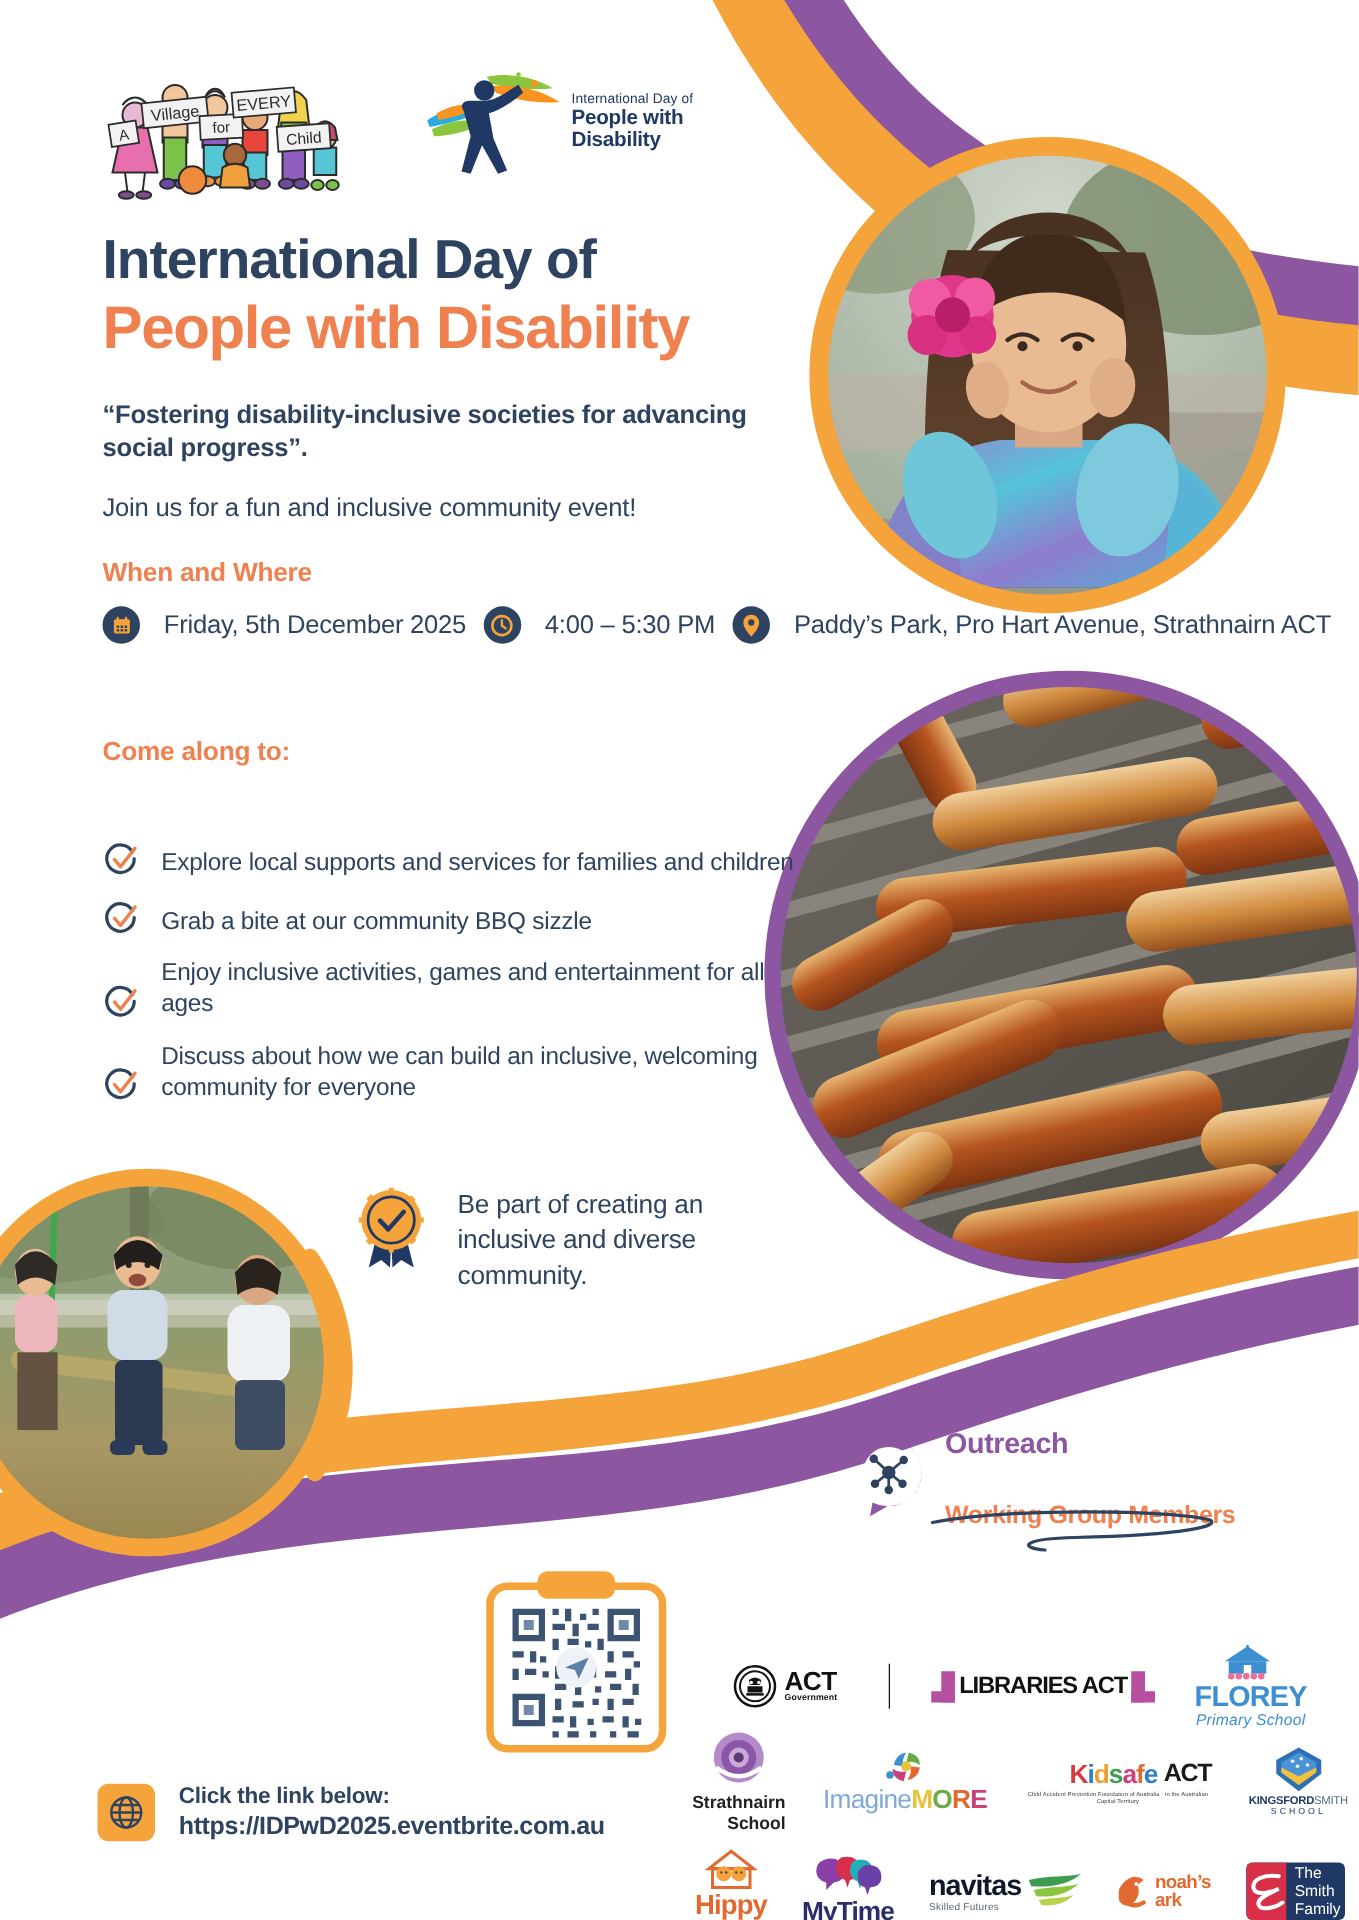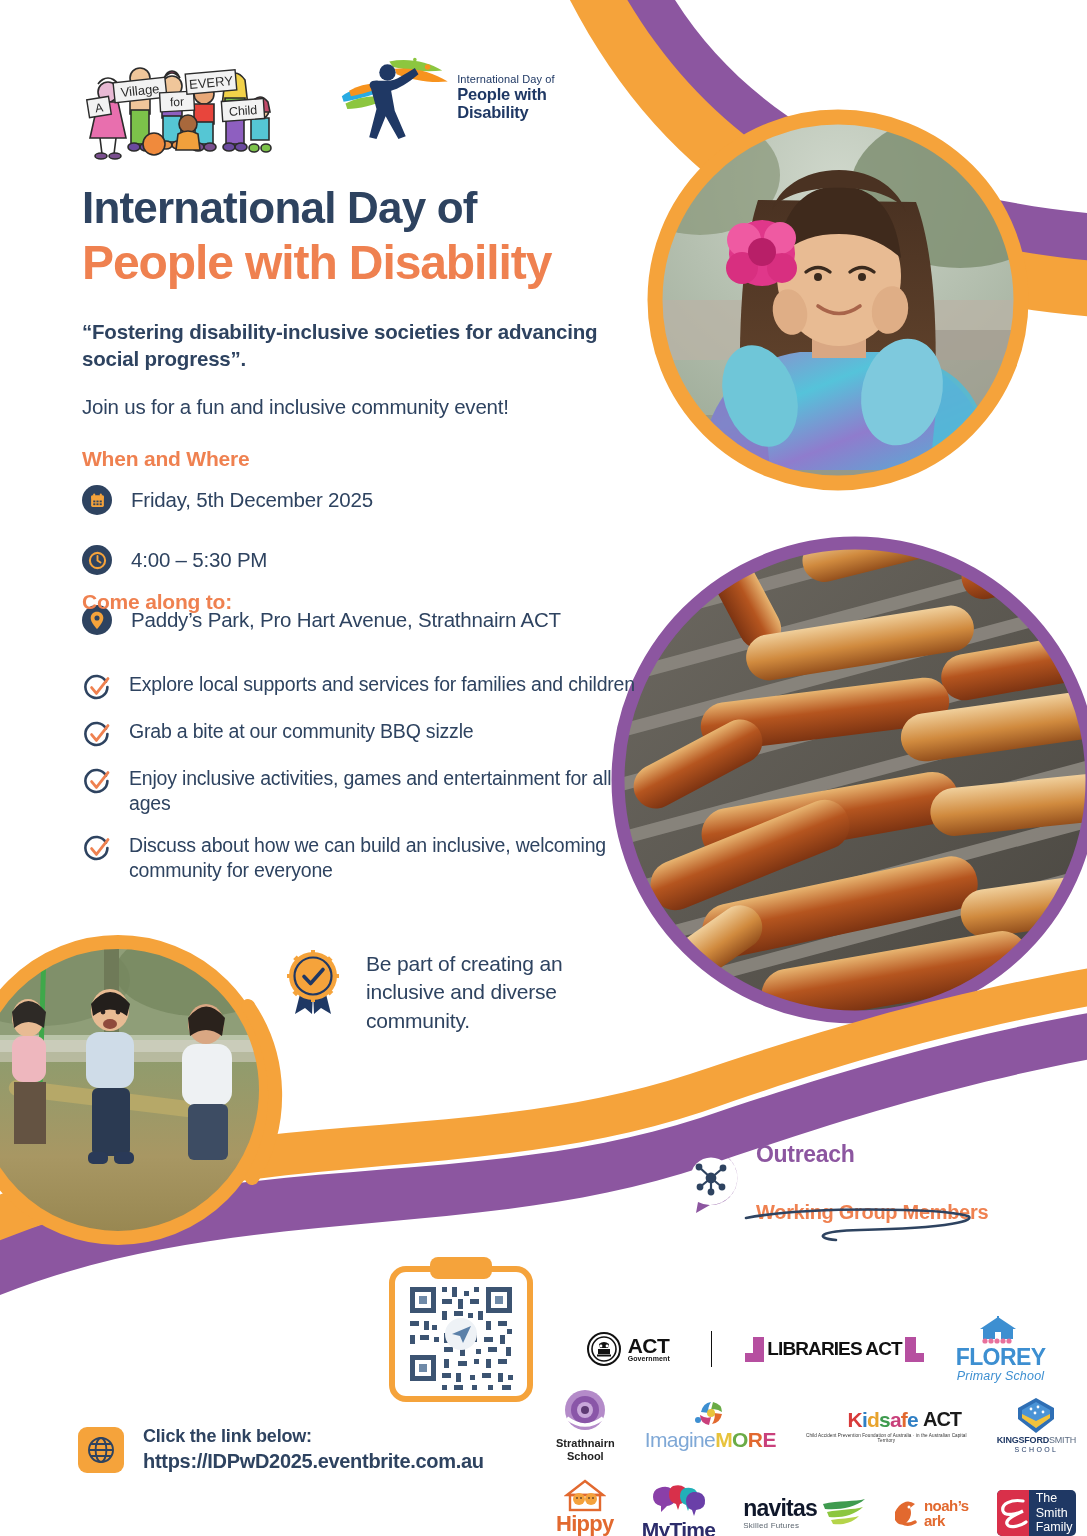--- a/index.html
+++ b/index.html
@@ -33,29 +33,29 @@
   .quote { position: absolute; left: 82px; top: 318px; width: 540px; font-size: 20.5px;
            font-weight: 700; color: #2e4360; line-height: 1.32; letter-spacing: -.2px; }
   .joinus { position: absolute; left: 82px; top: 394px; width: 560px; font-size: 20.5px;
             font-weight: 400; color: #2e4360; line-height: 1.3; letter-spacing: -.2px; }
 
   .sec-head { position: absolute; font-size: 21px; font-weight: 700; color: #ef8150; letter-spacing: -.2px; }
   .sec-when { left: 82px; top: 447px; }
   .sec-come { left: 82px; top: 590px; }
 
   
-  .ww { position: absolute; left: 82px; top: 485px; display: flex; flex-direction: column; gap: 30px; }
+  .ww { position: absolute; left: 82px; top: 485px; display: flex; flex-direction: row; gap: 14px; }
   .ww-row { display: flex; align-items: center; gap: 19px; }
   .ww-ico { width: 30px; height: 30px; border-radius: 50%; background: #2e4360;
             display: flex; align-items: center; justify-content: center; flex: none; }
   .ww-txt { font-size: 20.5px; color: #2e4360; letter-spacing: -.2px; white-space: nowrap; }
 
   
   .bullets { position: absolute; left: 82px; top: 672px; display: flex; flex-direction: column; gap: 16px; width: 560px; }
-  .b-row { display: flex; align-items: flex-start; gap: 17px; }
+  .b-row { display: flex; align-items: flex-end; gap: 17px; }
   .b-ico { width: 30px; height: 30px; flex: none; margin-top: 1px; }
   .b-txt { font-size: 19.5px; color: #2e4360; line-height: 1.3; letter-spacing: -.2px; }
 
   
   .award { position: absolute; left: 282px; top: 950px; display: flex; align-items: flex-start; gap: 22px; }
   .award-ico { width: 62px; height: 66px; flex: none; }
   .award-txt { font-size: 21px; color: #2e4360; line-height: 1.35; letter-spacing: -.2px; width: 250px; }
 
   
   .outreach { position: absolute; left: 680px; top: 1140px; display: flex; align-items: center; gap: 14px; }
@@ -82,21 +82,21 @@
   .lib-act { display: flex; align-items: center; gap: 3px; }
   .lib-act .lw { font-size: 19px; font-weight: 700; color: #111; letter-spacing: -.9px; }
   .lmark { width: 11px; height: 25px; background: #b64fa0; position: relative; }
   .lmark::after { content: ""; position: absolute; left: 0; bottom: 0; width: 19px; height: 9px; background: #b64fa0; }
   .lmark.left::after { left: auto; right: 0; }
 
   .florey { display: flex; flex-direction: column; align-items: center; line-height: 1; }
   .florey .f1 { font-size: 23px; font-weight: 700; color: #3d8fd1; letter-spacing: -.6px; }
   .florey .f2 { font-size: 12.5px; color: #3d8fd1; font-style: italic; letter-spacing: .2px; margin-top: 1px; }
 
-  .pl-label { font-size: 11px; font-weight: 700; color: #222; text-align: center; line-height: 1.15; margin-top: 3px; }
+  .pl-label { font-size: 14px; font-weight: 700; color: #222; text-align: right; line-height: 1.15; margin-top: 3px; }
 
   .imagine { font-size: 21px; letter-spacing: -.6px; display: flex; align-items: baseline; }
   .imagine .im { color: #7fa8d6; font-weight: 400; }
   .imagine .m1 { color: #e8c33c; font-weight: 700; }
   .imagine .m2 { color: #6aab46; font-weight: 700; }
   .imagine .m3 { color: #e2692f; font-weight: 700; }
   .imagine .m4 { color: #c9407b; font-weight: 700; }
 
   .kidsafe { display: flex; flex-direction: column; align-items: center; }
   .kidsafe-word { font-size: 21px; font-weight: 700; letter-spacing: -.8px; line-height: 1; margin-left: 36px; }

